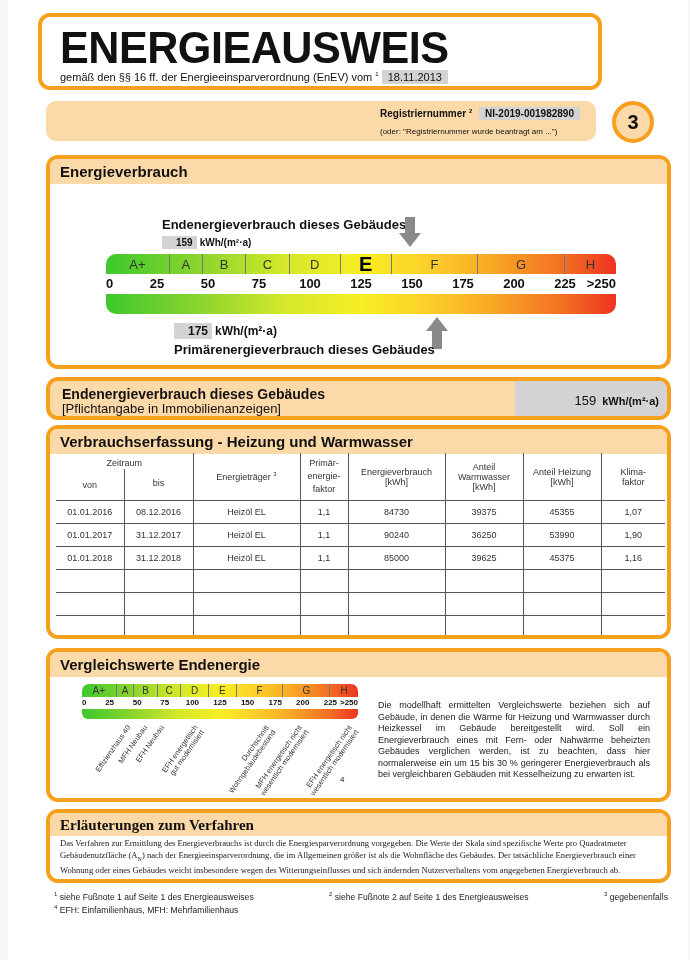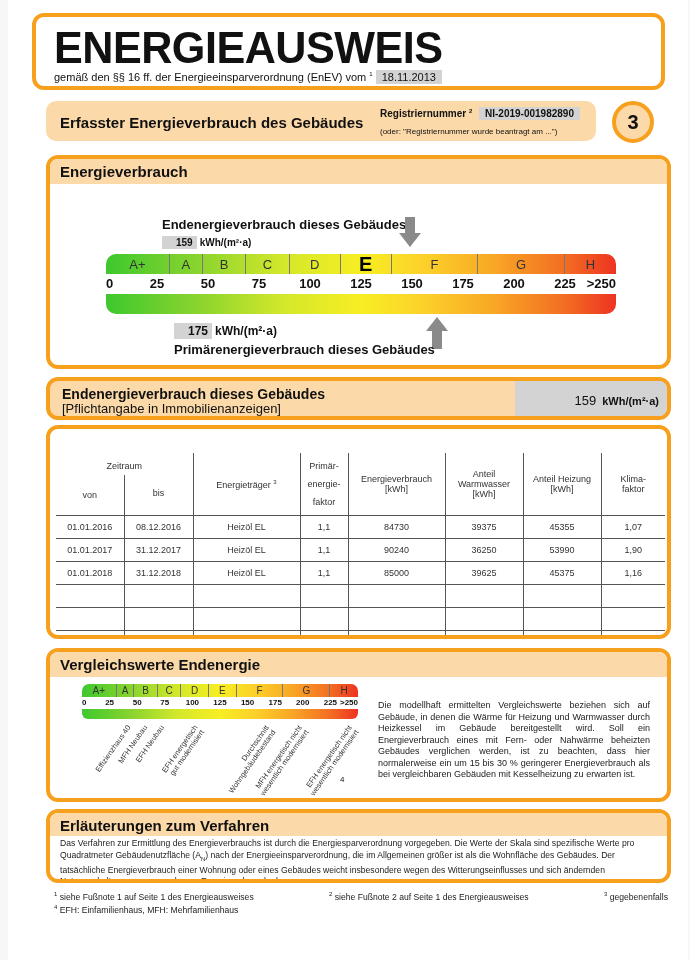--- a/index.html
+++ b/index.html
@@ -4,21 +4,21 @@
 <style>
   * { box-sizing: border-box; margin: 0; padding: 0; }
   html, body { width: 690px; height: 960px; background: #f7f7f7; overflow: hidden; }
   body { font-family: "Liberation Sans", sans-serif; color: #111; position: relative; }
   .page { position: absolute; left: 8px; top: 0; width: 680px; height: 960px; background: #fff; }
 
   .box { position: absolute; border: 4px solid #f7a01e; border-radius: 12px; background: #fff; overflow: hidden; }
   .box-head { background: #fcd9a8; padding: 4px 10px; font-weight: bold; font-size: 15px; }
 
   
-  #title-box { left: 24px; top: 13px; width: 633px; height: 77px; }
+  #title-box { left: 30px; top: 13px; width: 564px; height: 77px; }
   #title-main { position: absolute; left: 18px; top: 6px; font-size: 44px; font-weight: bold; letter-spacing: -0.5px; transform: scaleX(0.98); transform-origin: left; }
   #title-sub { position: absolute; left: 400px; top: 27px; font-size: 18px; font-weight: bold; }
   #title-line { position: absolute; left: 18px; top: 54px; font-size: 11px; }
   .grey-field { background: #d3d3d3; padding: 1px 6px; }
 
   
   #reg-bar { position: absolute; left: 38px; top: 101px; width: 550px; height: 40px; background: #fcd9a8; border-radius: 10px; }
   #reg-title { position: absolute; left: 14px; top: 13px; font-size: 15px; font-weight: bold; }
   #reg-label { position: absolute; left: 334px; top: 7px; font-size: 10px; font-weight: bold; }
   #reg-number { position: absolute; left: 433px; top: 6px; font-size: 10px; font-weight: bold; background: #d3d3d3; padding: 1px 6px; }
@@ -59,21 +59,21 @@
   table.vt td:first-child, table.vt th:first-child { border-left: none; }
   table.vt td:last-child, table.vt th:last-child { border-right: none; }
 
   
   #vg-box { left: 38px; top: 648px; width: 625px; height: 154px; }
   #vg-text { position: absolute; left: 328px; top: 48px; width: 272px; font-size: 9px; line-height: 11.5px; text-align: justify; color: #222; }
   .rot-label { position: absolute; font-size: 7.5px; color: #333; transform-origin: right top; transform: rotate(-55deg); white-space: nowrap; text-align: right; line-height: 8px; }
   #vg-four { position: absolute; left: 290px; top: 123px; font-size: 8px; }
 
   
-  #er-box { left: 38px; top: 809px; width: 625px; height: 74px; }
+  #er-box { left: 38px; top: 809px; width: 625px; height: 74px; font-family: Liberation Serif, serif; }
   #er-text { padding: 2px 10px; font-size: 8.6px; line-height: 11.5px; color: #222; }
 
   #footnotes { position: absolute; left: 46px; top: 889px; width: 614px; font-size: 8.6px; line-height: 10px; color: #222; }
   #footnotes .row { display: flex; justify-content: space-between; }
   sup { font-size: 6px; }
 </style>
 </head>
 <body>
 
 <div class="page">
@@ -81,21 +81,20 @@
   <div class="box" id="title-box">
     <div id="title-main">ENERGIEAUSWEIS</div>
     <div id="title-line">
       <span>gemäß den §§ 16 ff. der Energieeinsparverordnung (EnEV) vom</span>
       <sup>1</sup>
       <span class="grey-field">18.11.2013</span>
     </div>
   </div>
 
   <div id="reg-bar">
-    <div id="reg-title">Erfasster Energieverbrauch des Gebäudes</div>
     <div id="reg-label"><span>Registriernummer</span> <sup>2</sup></div>
     <div id="reg-number">NI-2019-001982890</div>
     <div id="reg-note">(oder: "Registriernummer wurde beantragt am ...")</div>
   </div>
   <div id="page-num">3</div>
 
   <div class="box" id="ev-box">
     <div class="box-head">Energieverbrauch</div>
 
     <div id="end-label">Endenergieverbrauch dieses Gebäudes</div>
@@ -142,36 +141,37 @@
     <div id="prim-label">Primärenergieverbrauch dieses Gebäudes</div>
   </div>
 
   <div class="box" id="end-box">
     <div id="end-box-title">Endenergieverbrauch dieses Gebäudes</div>
     <div id="end-box-sub">[Pflichtangabe in Immobilienanzeigen]</div>
     <div id="end-box-val"><span>159</span><b>kWh/(m²·a)</b></div>
   </div>
 
   <div class="box" id="vb-box">
+    <div class="box-head">Verbrauchserfassung - Heizung und Warmwasser</div>
     <table class="vt">
       <colgroup>
         <col style="width:68px">
           <col style="width:69px">
           <col style="width:107px">
           <col style="width:48px">
           <col style="width:97px">
           <col style="width:78px">
           <col style="width:78px">
           <col style="width:64px">
       </colgroup>
       <thead>
         <tr>
           <th colspan="2" style="border-bottom:none;padding-bottom:0;text-align:center;">Zeitraum</th>
           <th rowspan="2"><span>Energieträger</span> <sup>3</sup></th>
-          <th rowspan="2" style="white-space:pre-line;line-height:18px;">Primär-
+          <th rowspan="2" style="white-space:pre-line;line-height:13px;">Primär-
 energie-
 faktor</th>
           <th rowspan="2" style="white-space:pre-line;line-height:10px;">Energieverbrauch
 [kWh]</th>
           <th rowspan="2" style="white-space:pre-line;line-height:10px;">Anteil
 Warmwasser
 [kWh]</th>
           <th rowspan="2" style="white-space:pre-line;line-height:10px;">Anteil Heizung
 [kWh]</th>
           <th rowspan="2" style="white-space:pre-line;line-height:10px;">Klima-

